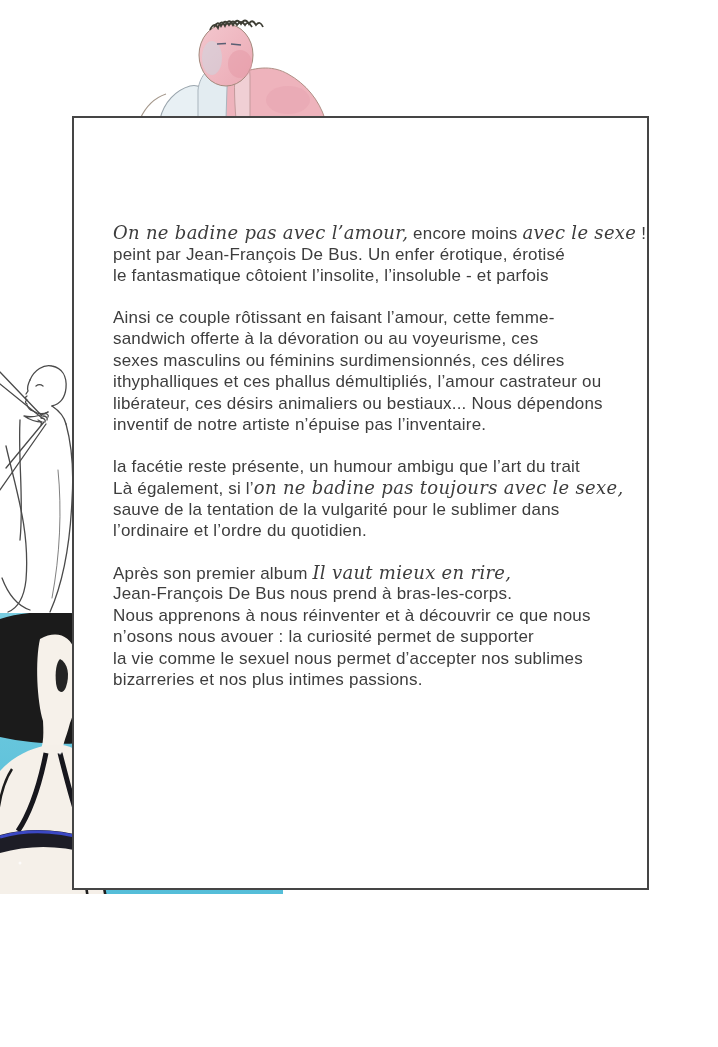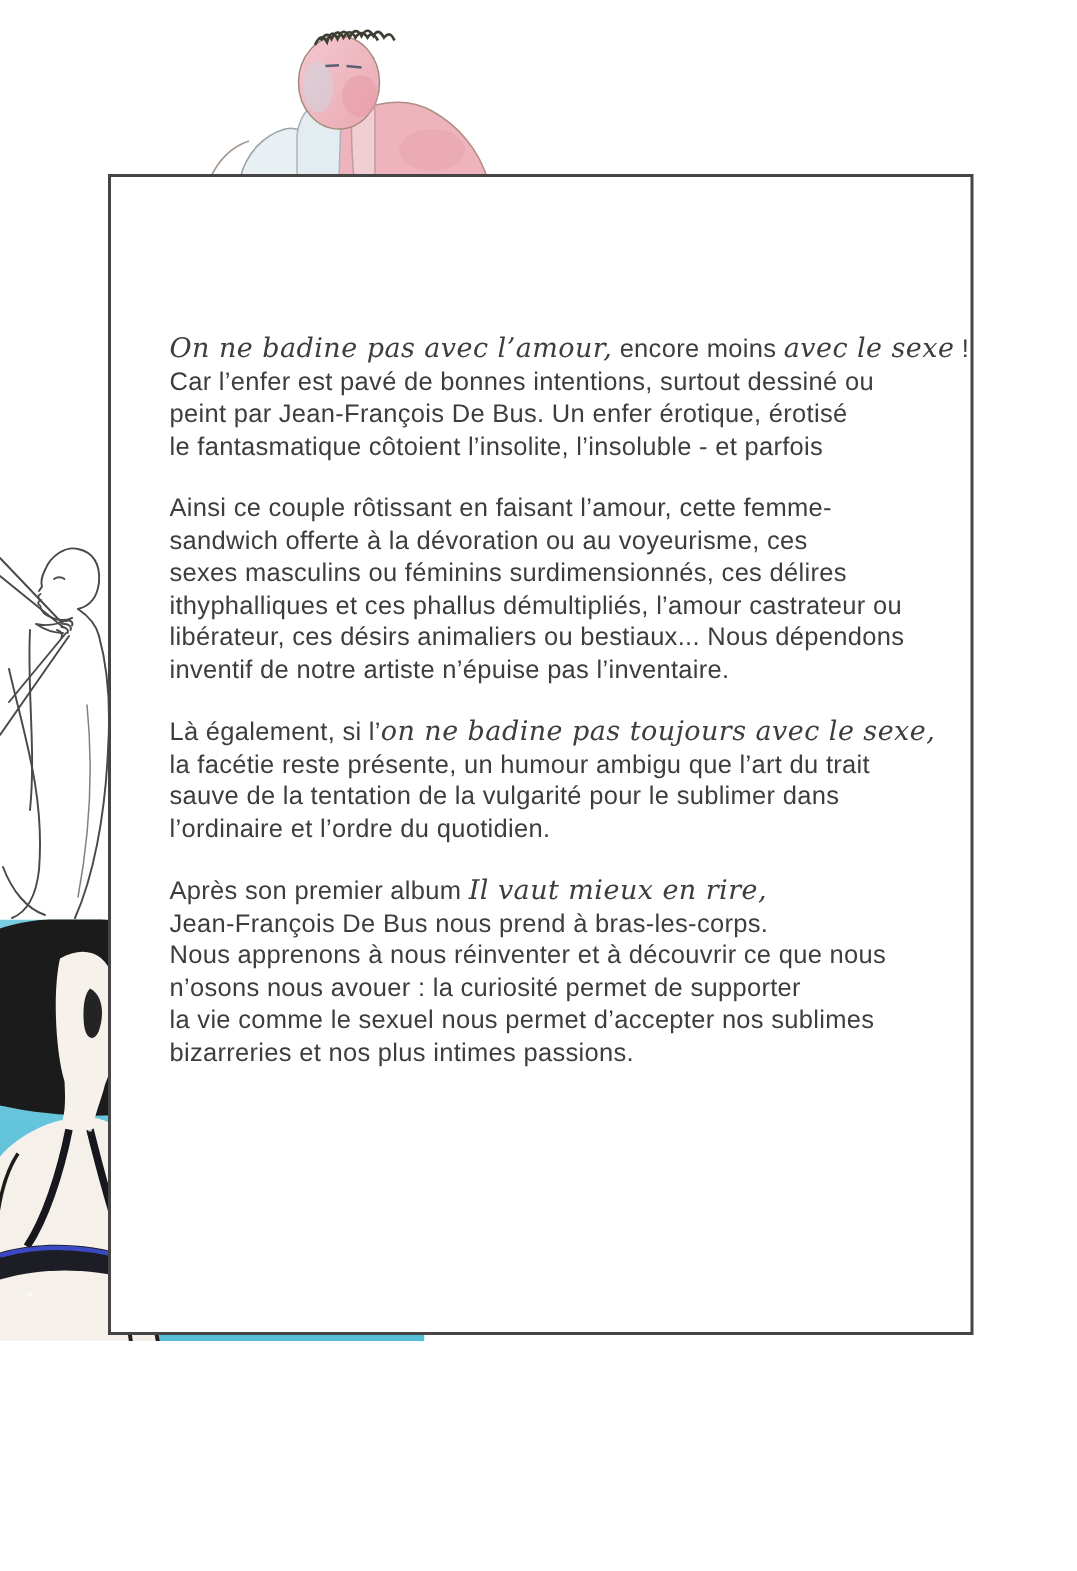--- a/index.html
+++ b/index.html
@@ -125,35 +125,34 @@
       <circle cx="200" cy="420" r="2"></circle>
         <circle cx="240" cy="330" r="1.5"></circle>
         <circle cx="20" cy="250" r="1.5"></circle>
     </g>
   </svg>
 
   <div class="panel">
     <div class="text-block">
         <div class="para">
           <div class="line"><span class="script">On ne badine pas avec l’amour,</span><span> encore moins </span><span class="script">avec le sexe</span><span> !</span></div>
-          <div class="line"><span>Car l’enfer est pavé de bonnes intentions, surtout dessiné ou</span></div>
           <div class="line"><span>peint par Jean-François De Bus. Un enfer érotique, érotisé</span></div>
           <div class="line"><span>le fantasmatique côtoient l’insolite, l’insoluble - et parfois</span></div>
         </div>
         <div class="para">
           <div class="line"><span>Ainsi ce couple rôtissant en faisant l’amour, cette femme-</span></div>
           <div class="line"><span>sandwich offerte à la dévoration ou au voyeurisme, ces</span></div>
           <div class="line"><span>sexes masculins ou féminins surdimensionnés, ces délires</span></div>
           <div class="line"><span>ithyphalliques et ces phallus démultipliés, l’amour castrateur ou</span></div>
           <div class="line"><span>libérateur, ces désirs animaliers ou bestiaux... Nous dépendons</span></div>
           <div class="line"><span>inventif de notre artiste n’épuise pas l’inventaire.</span></div>
         </div>
         <div class="para">
+          <div class="line"><span>la facétie reste présente, un humour ambigu que l’art du trait</span></div>
           <div class="line"><span>Là également, si l’</span><span class="script">on ne badine pas toujours avec le sexe,</span></div>
-          <div class="line"><span>la facétie reste présente, un humour ambigu que l’art du trait</span></div>
           <div class="line"><span>sauve de la tentation de la vulgarité pour le sublimer dans</span></div>
           <div class="line"><span>l’ordinaire et l’ordre du quotidien.</span></div>
         </div>
         <div class="para">
           <div class="line"><span>Après son premier album </span><span class="script">Il vaut mieux en rire,</span></div>
           <div class="line"><span>Jean-François De Bus nous prend à bras-les-corps.</span></div>
           <div class="line"><span>Nous apprenons à nous réinventer et à découvrir ce que nous</span></div>
           <div class="line"><span>n’osons nous avouer : la curiosité permet de supporter</span></div>
           <div class="line"><span>la vie comme le sexuel nous permet d’accepter nos sublimes</span></div>
           <div class="line"><span>bizarreries et nos plus intimes passions.</span></div>

